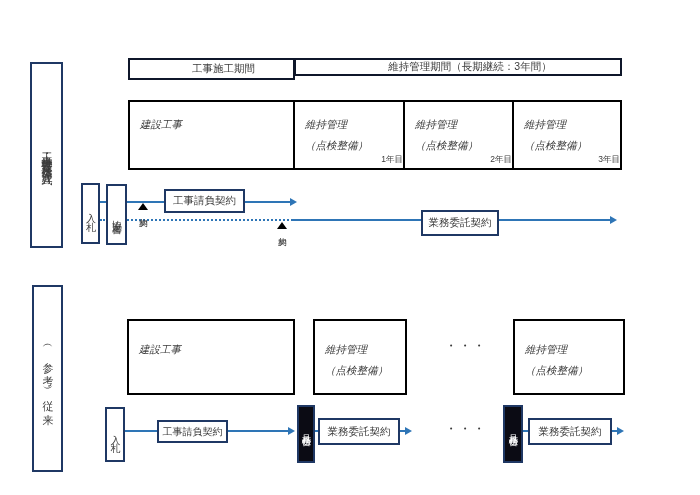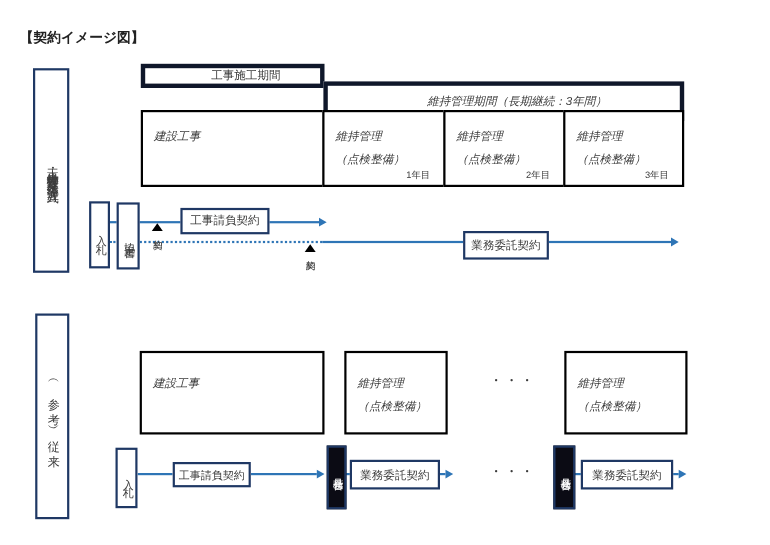--- a/index.html
+++ b/index.html
@@ -8,53 +8,52 @@
     font-family:"Liberation Sans","DejaVu Sans",sans-serif;color:#3b3b3b;
   }
   .abs{position:absolute;box-sizing:border-box;}
   .title{font-size:12.5px;font-weight:bold;color:#222;}
   
   .vtext{writing-mode:vertical-rl;text-orientation:mixed;}
   
   .sidebox{border:2px solid #1f3864;background:#fff;display:flex;align-items:center;justify-content:center;}
   .sidebox .vtext{font-size:11px;color:#3b3b3b;}
   
-  .hcell{border:4px solid #0f172a;background:#fff;display:flex;align-items:center;justify-content:center;font-size:10.5px;color:#3b3b3b;padding-left:24px;}
+  .hcell{border:2px solid #0f172a;background:#fff;display:flex;align-items:center;justify-content:center;font-size:10.5px;color:#3b3b3b;padding-left:24px;}
   
   .gcell{border:2px solid #000;background:#fff;font-size:10.5px;color:#3b3b3b;}
   .gcell .pad{padding:12px 8px 0 10px;line-height:21px;font-style:italic;}
-  .year{position:absolute;right:12px;bottom:2px;font-size:8.5px;color:#3b3b3b;}
+  .year{position:absolute;right:0;bottom:2px;font-size:8.5px;color:#3b3b3b;}
   
   .fbox{border:2px solid #1f3864;background:#fff;display:flex;align-items:center;justify-content:center;font-size:10.5px;color:#3b3b3b;z-index:3;}
   .blackbox{border:2px solid #1f3864;background:#0b0b14;display:flex;align-items:center;justify-content:center;z-index:3;}
   .blackbox .vtext{font-size:9.5px;color:#fff;letter-spacing:1px;}
   
   .hline{position:absolute;height:0;border-top:2px solid #2e75b6;z-index:1;}
   .hdots{position:absolute;height:0;border-top:2px dotted #2e75b6;z-index:1;}
   .ahead{position:absolute;width:0;height:0;border-top:4px solid transparent;border-bottom:4px solid transparent;border-left:7px solid #2e75b6;z-index:2;}
   
   .tri{position:absolute;width:0;height:0;border-left:5px solid transparent;border-right:5px solid transparent;border-bottom:7px solid #000;z-index:4;}
   .marker-label{position:absolute;font-size:8.5px;color:#3b3b3b;z-index:4;}
   .dots{position:absolute;font-size:10px;color:#3b3b3b;letter-spacing:4px;font-weight:bold;}
 </style>
 </head>
 <body>
 
 <div class="canvas">
 
-  <div class="abs title" style="left:18px;top:26px;">【契約イメージ図】</div>
 
   <div class="abs sidebox" style="left:30px;top:62px;width:33px;height:186px;">
     <div class="vtext" style="letter-spacing:1.5px;">工事・維持管理業務一体発注方式</div>
   </div>
 
   <div class="abs hcell" style="left:128px;top:58px;width:167px;height:22px;">
     <span>工事施工期間</span>
   </div>
-  <div class="abs hcell" style="left:294px;top:74px;width:328px;height:36px;font-style:italic;">
+  <div class="abs hcell" style="left:294px;top:58px;width:328px;height:18px;">
     <span>維持管理期間（長期継続：3年間）</span>
   </div>
 
   <div class="abs gcell" style="left:128px;top:100px;width:167px;height:70px;">
     <div class="pad">建設工事</div>
   </div>
   <div class="abs gcell" style="left:293px;top:100px;width:112px;height:70px;">
     <div class="pad">
       <div>維持管理</div>
       <div>（点検整備）</div>

